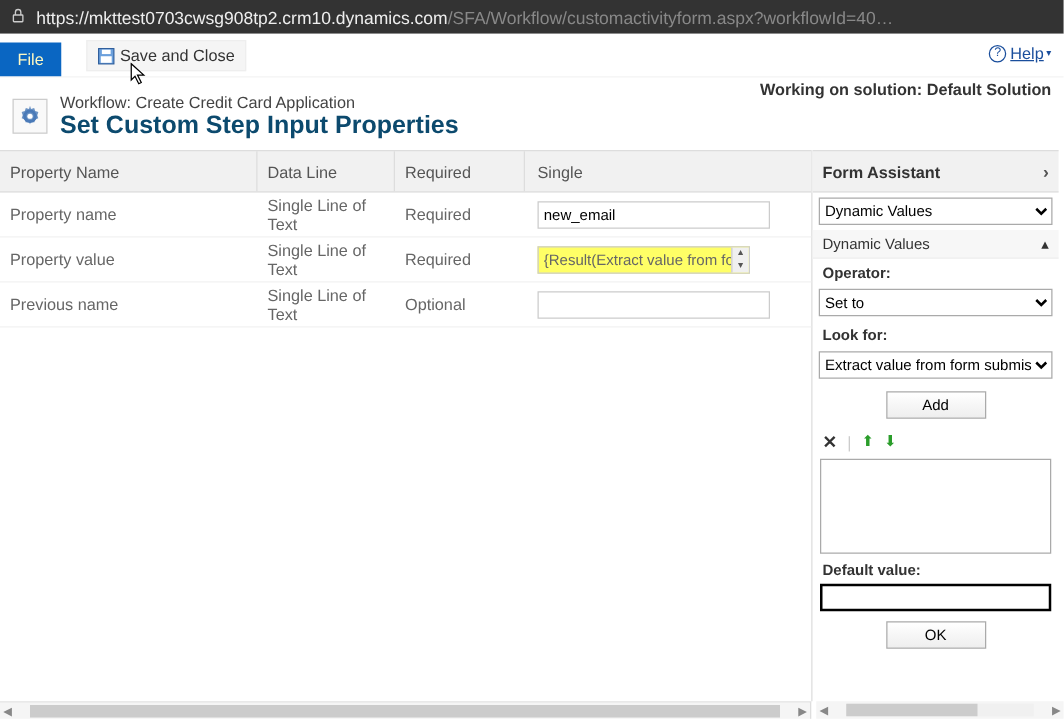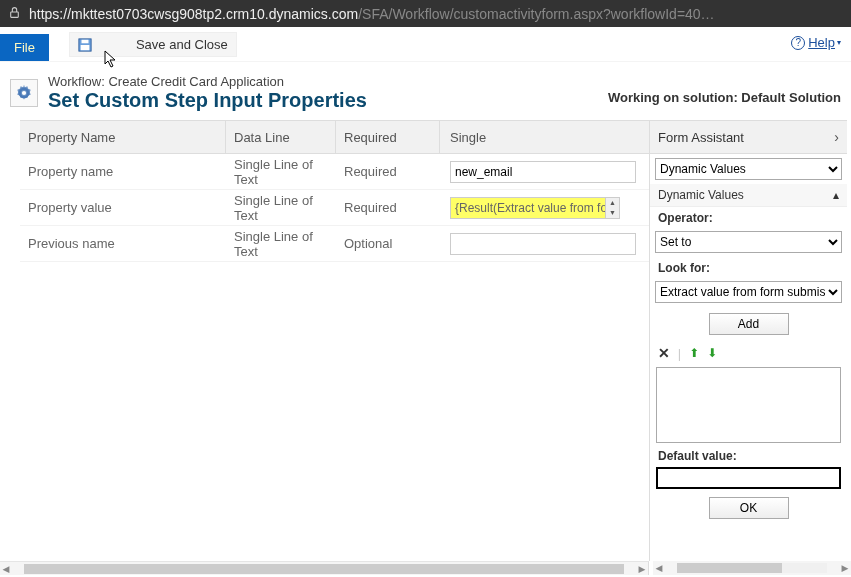--- a/index.html
+++ b/index.html
@@ -6,52 +6,52 @@
   body { width: 851px; height: 577px; overflow: hidden; background: #fff; font-size: 13px; color: #333; }
 
   .url-bar { background: #333; height: 27px; display: flex; align-items: center; padding: 0 8px; color: #ccc; font-size: 14px; }
   .url-bar .lock { margin-right: 8px; color: #ccc; }
   .url-bar .url-text { white-space: nowrap; overflow: hidden; }
   .url-bar .url-host { color: #eee; }
   .url-bar .url-path { color: #888; }
 
   .toolbar { height: 35px; background: #fff; display: flex; align-items: flex-end; padding: 0; position: relative; border-bottom: 1px solid #f4f4f4;}
   .file-btn { background: #0a66c2; color: #fef9c3; padding: 6px 14px; font-size: 13px; border: none; cursor: pointer; margin-right:20px;}
-  .save-close { display: inline-flex; align-items: center; padding: 4px 8px; background: #f5f5f5; border:1px solid #eee; cursor: pointer; margin-bottom:4px;gap:40px;}
+  .save-close { display: inline-flex; align-items: center; padding: 4px 8px; background: #f5f5f5; border:1px solid #eee; cursor: pointer; margin-bottom:4px;}
   .save-close svg { width:14px; height:14px; margin-right:4px; }
   .cursor { position:absolute; left:104px; top:23px; pointer-events:none;}
   .help { position:absolute; right:10px; top:8px; font-size:13px; color:#1a4e9c; cursor:pointer; display:flex; align-items:center;}
   .help .q { width:14px; height:14px; border-radius:50%; border:1px solid #1a4e9c; color:#1a4e9c; display:inline-flex; align-items:center; justify-content:center; font-size:10px; margin-right:3px;}
   .help .tri { font-size:8px; margin-left:2px;}
 
   .header-row { display:flex; align-items:center; padding: 12px 10px 8px 10px; position:relative;}
   .header-row .gear-box { width:28px; height:28px; border:1px solid #ccc; display:flex; align-items:center; justify-content:center; margin-right:10px; background:#f9f9f9;}
   .header-row .titles .process { font-size:13px; color:#444; }
   .header-row .titles .htitle { font-size:20px; font-weight:600; color:#0c4a6e; }
-  .header-row .working { position:absolute; right:10px; top:28px; font-weight:600; font-size:13px;}
+  .header-row .working { position:absolute; right:10px; top:2px; font-weight:600; font-size:13px;}
 
   .main-area { display:flex; height: calc(577px - 27px - 35px - 60px - 14px); }
-  .left-pane { flex:1; position:relative;margin-left:20px; }
+  .left-pane { flex:1; position:relative; }
   .right-pane { width:198px; border-left:1px solid #ddd; margin-right:4px; display:flex; flex-direction:column; overflow-y:auto; overflow-x:hidden;}
 
   .grid-head { display:flex; background:#f1f1f1; border-top:1px solid #ddd; border-bottom:1px solid #ddd; height:34px; align-items:center; color:#555; font-size:13px;}
   .col-prop { width:206px; padding-left:8px; border-right:1px solid #ddd; height:100%; display:flex; align-items:center;}
   .col-type { width:110px; padding-left:8px; border-right:1px solid #ddd; height:100%; display:flex; align-items:center;}
   .col-req  { width:104px; padding-left:8px; border-right:1px solid #ddd; height:100%; display:flex; align-items:center;}
   .col-val  { flex:1; padding-left:10px; height:100%; display:flex; align-items:center;}
 
   .grid-row { display:flex; height:36px; align-items:center; border-bottom:1px solid #f2f2f2; color:#666;}
   .grid-row .col-prop, .grid-row .col-type, .grid-row .col-req { border-right:none;}
   .grid-row input { width:186px; height:22px; border:1px solid #ccc; padding:0 4px; font-size:12px;}
   .grid-row .spin-input { display:flex; width:170px; height:22px; border:1px solid #ccc; align-items:stretch; background:#ffff66;}
   .grid-row .spin-input .txt { flex:1; padding:0 4px; font-size:12px; line-height:20px; overflow:hidden; white-space:nowrap;}
   .grid-row .spin-input .arrows { width:14px; border-left:1px solid #ccc; background:#f0f0f0; display:flex; flex-direction:column;}
   .grid-row .spin-input .arrows div { flex:1; font-size:7px; text-align:center; line-height:10px; color:#555;}
 
-  .fa-head { background:#f1f1f1; border-top:1px solid #ddd; border-bottom:1px solid #ddd; height:34px; display:flex; align-items:center; padding:0 8px; font-weight:400; font-size:13px; justify-content:space-between;gap:29px;}
+  .fa-head { background:#f1f1f1; border-top:1px solid #ddd; border-bottom:1px solid #ddd; height:34px; display:flex; align-items:center; padding:0 8px; font-weight:700; font-size:13px; justify-content:space-between;gap:29px;}
   .fa-head .chev { font-size:14px; color:#555;}
   .fa-select { width: calc(100% - 10px); margin:4px 5px; height:22px; border:1px solid #aaa; font-size:12px; background:#fff;}
   .fa-label { font-size:12px; font-weight:600; padding:4px 8px 2px 8px;}
   .fa-sub { background:#f7f7f7; border-bottom:1px solid #eee; padding:4px 8px; font-size:12px; display:flex; justify-content:space-between; align-items:center;}
   .fa-btn { width:80px; height:22px; border:1px solid #aaa; background:linear-gradient(#fff,#eee); font-size:12px; cursor:pointer; display:block; margin:6px auto;}
   .icon-row { padding:4px 8px; display:flex; align-items:center; gap:8px;}
   .icon-row .x { font-size:14px; font-weight:bold; cursor:pointer;}
   .icon-row .sep { color:#ccc;}
   .icon-row .arr { color:#2a9d2a; cursor:pointer; font-size:12px;}
   .fa-textarea { width:calc(100% - 12px); height:76px; margin:2px 6px; border:1px solid #aaa; resize:none; font-size:12px;}

